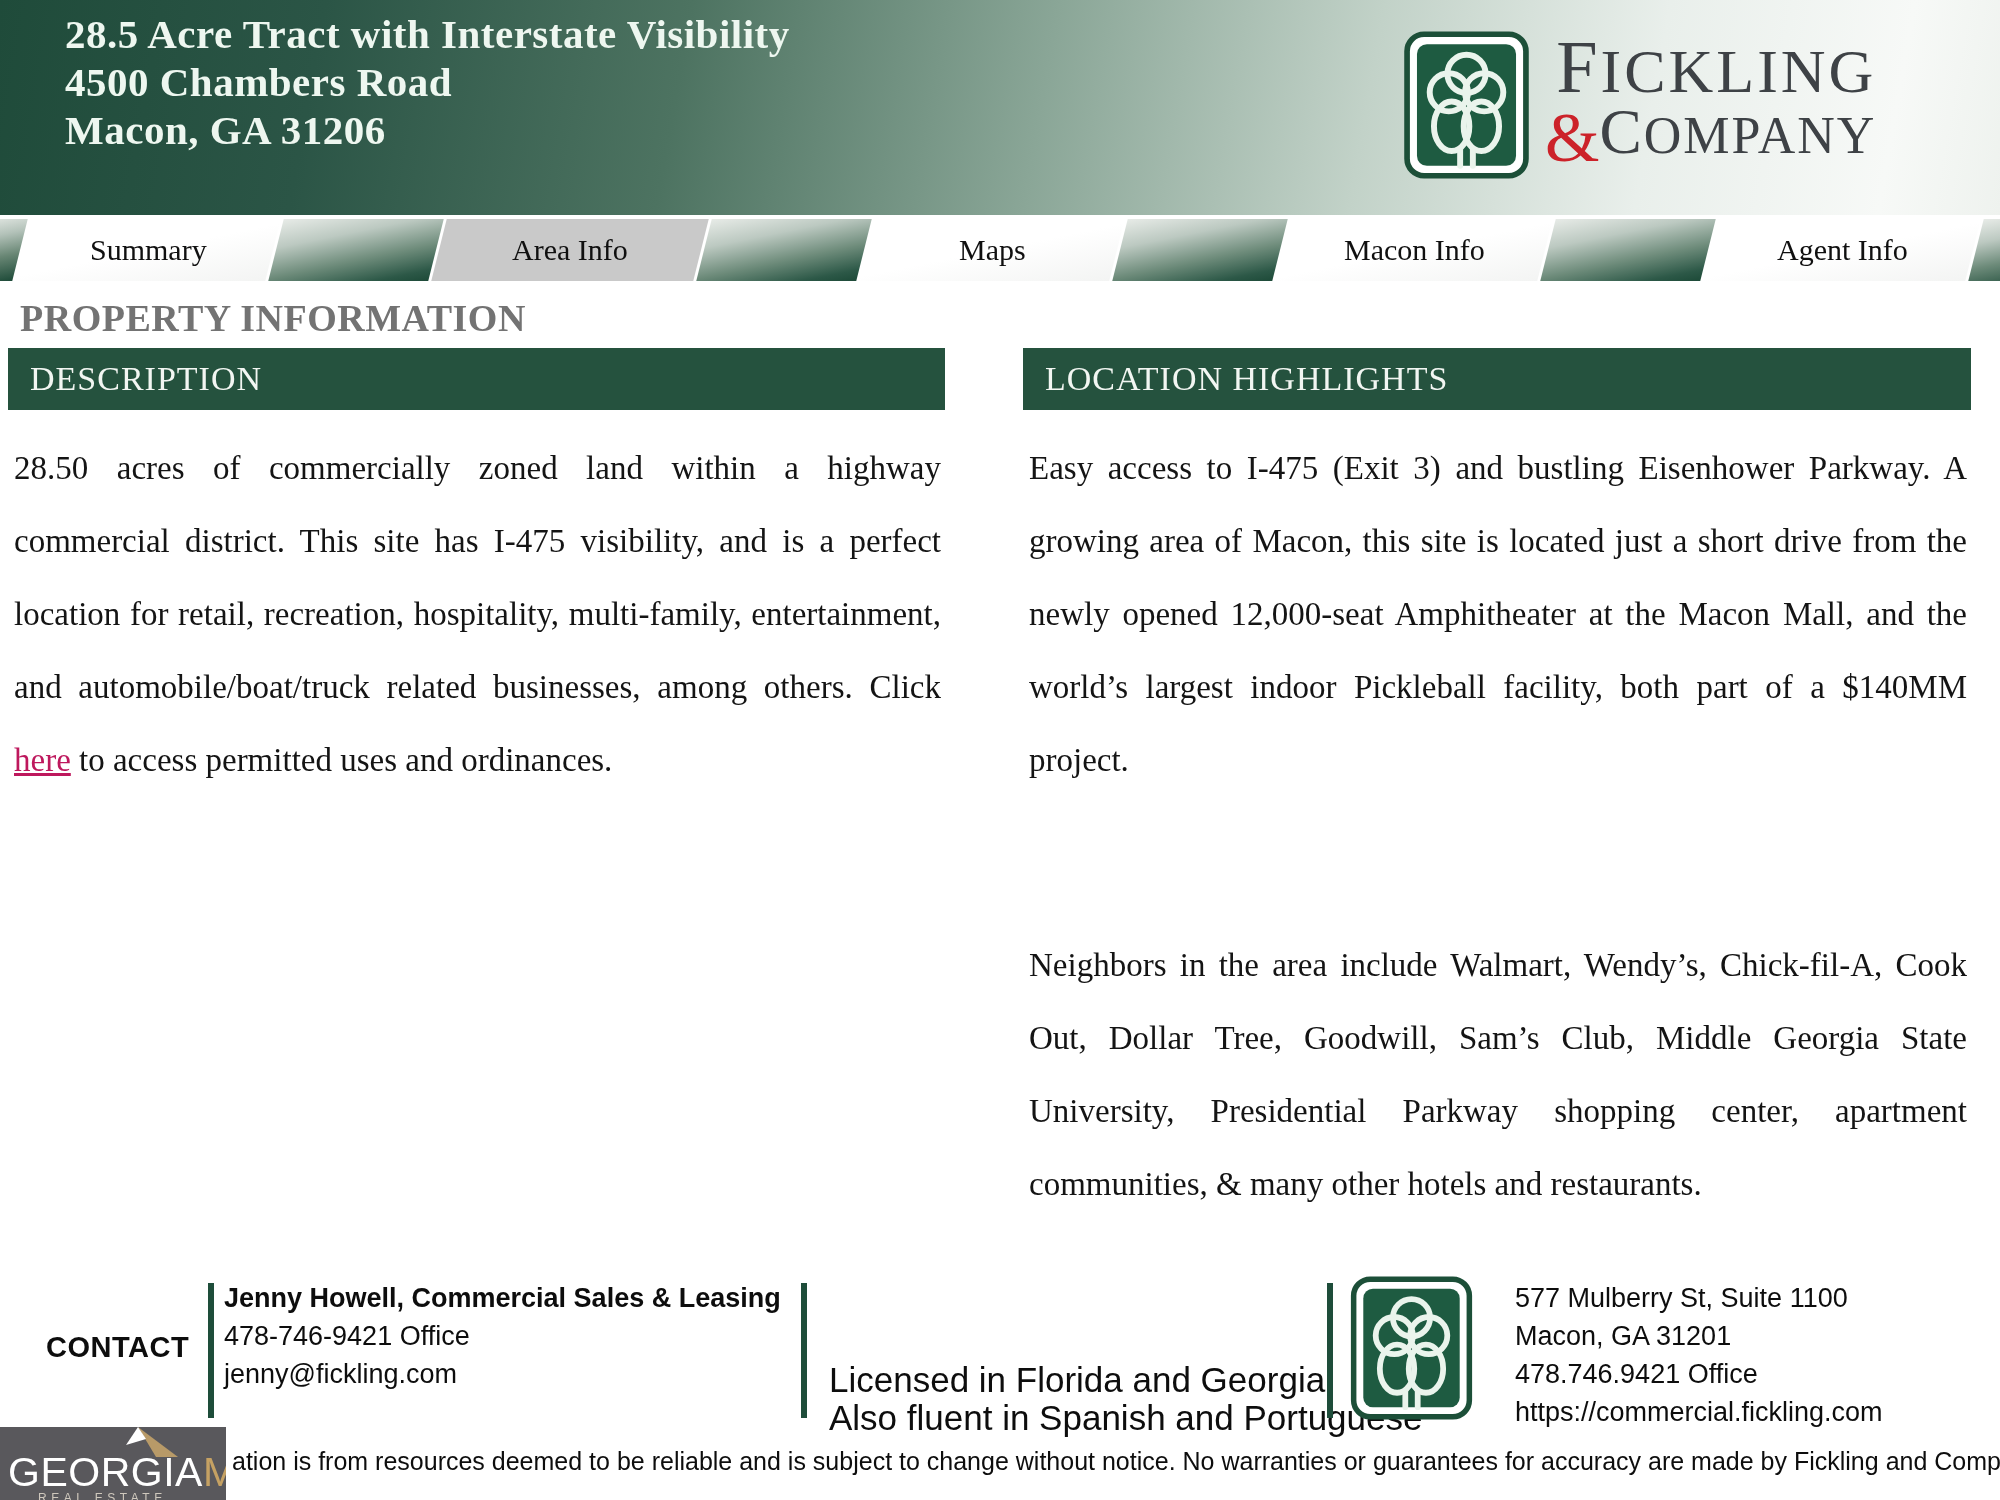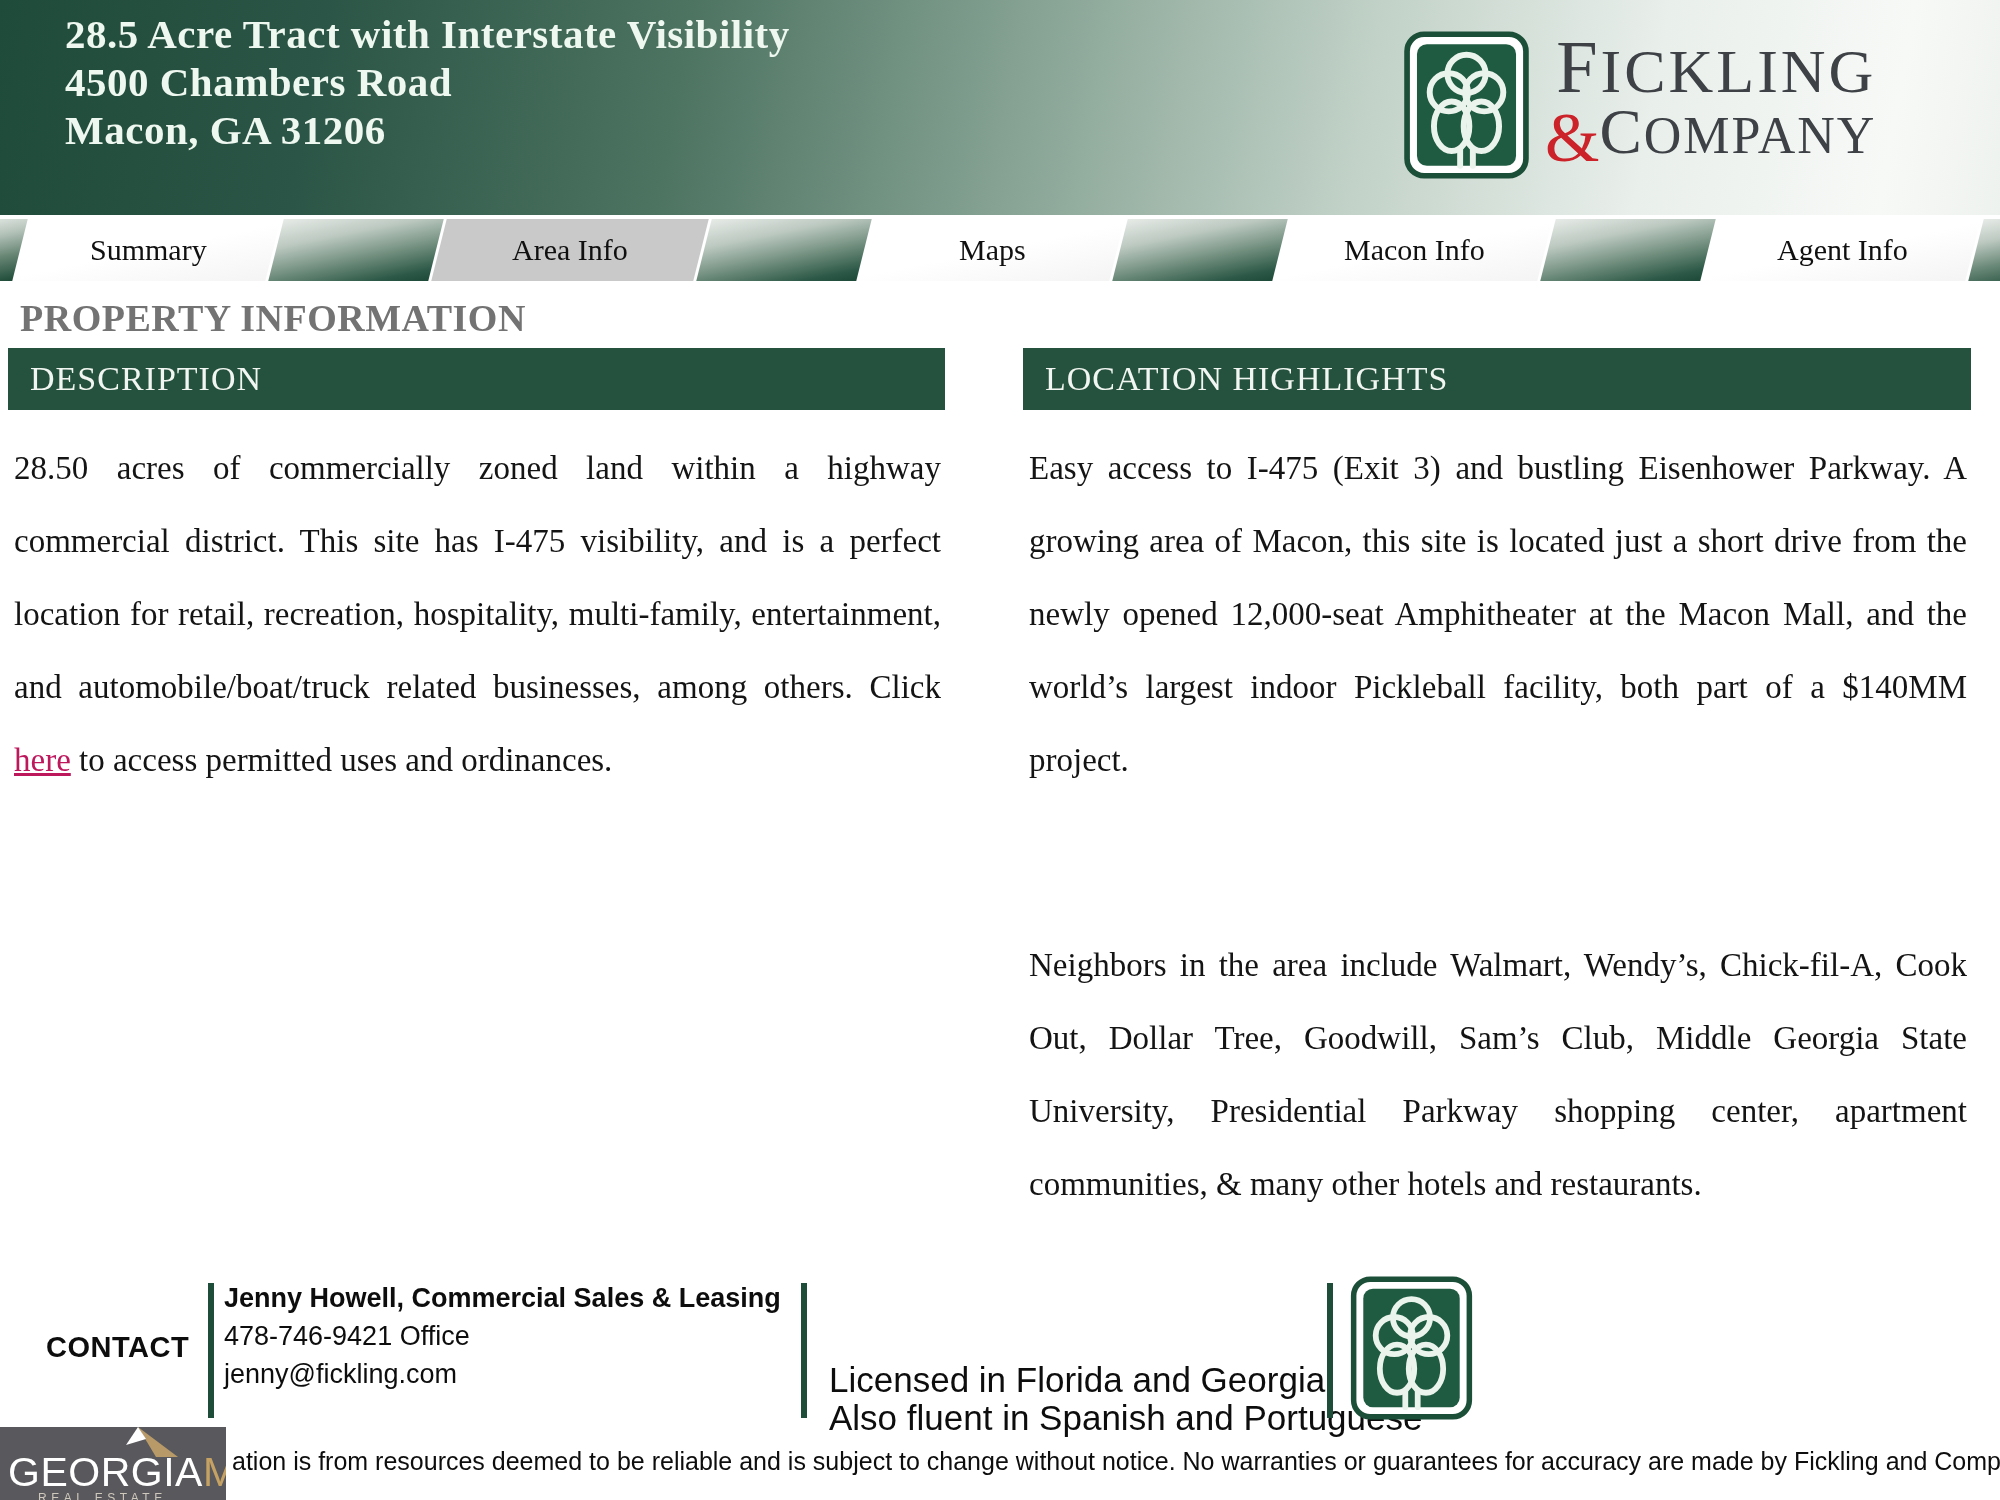--- a/index.html
+++ b/index.html
@@ -156,20 +156,26 @@
     </div>
     <div class="vdivider vd2"></div>
     <div class="license-block">
       <div>Licensed in Florida and Georgia</div>
       <div>Also fluent in Spanish and Portuguese</div>
     </div>
     <div class="vdivider vd3"></div>
     <svg class="footer-logo tree-svg" viewBox="0 0 90 106">
       <use href="#fickling-tree"></use>
     </svg>
+    <div class="office-block">
+      <div>577 Mulberry St, Suite 1100</div>
+      <div>Macon, GA 31201</div>
+      <div>478.746.9421 Office</div>
+      <div>https://commercial.fickling.com</div>
+    </div>
   </div>
 
   <div class="mls-logo">
     <svg class="mls-peak" width="72" height="30" viewBox="0 0 72 30">
       <polygon points="26,0 66,30 44,30" fill="#b89a68"></polygon>
       <polygon points="26,0 14,18 34,12" fill="#ffffff"></polygon>
     </svg>
     <div class="mls-row"><span class="mls-georgia">GEORGIA</span><span class="mls-mls">MLS</span></div>
     <div class="mls-sub">REAL ESTATE SERVICES</div>
   </div>

